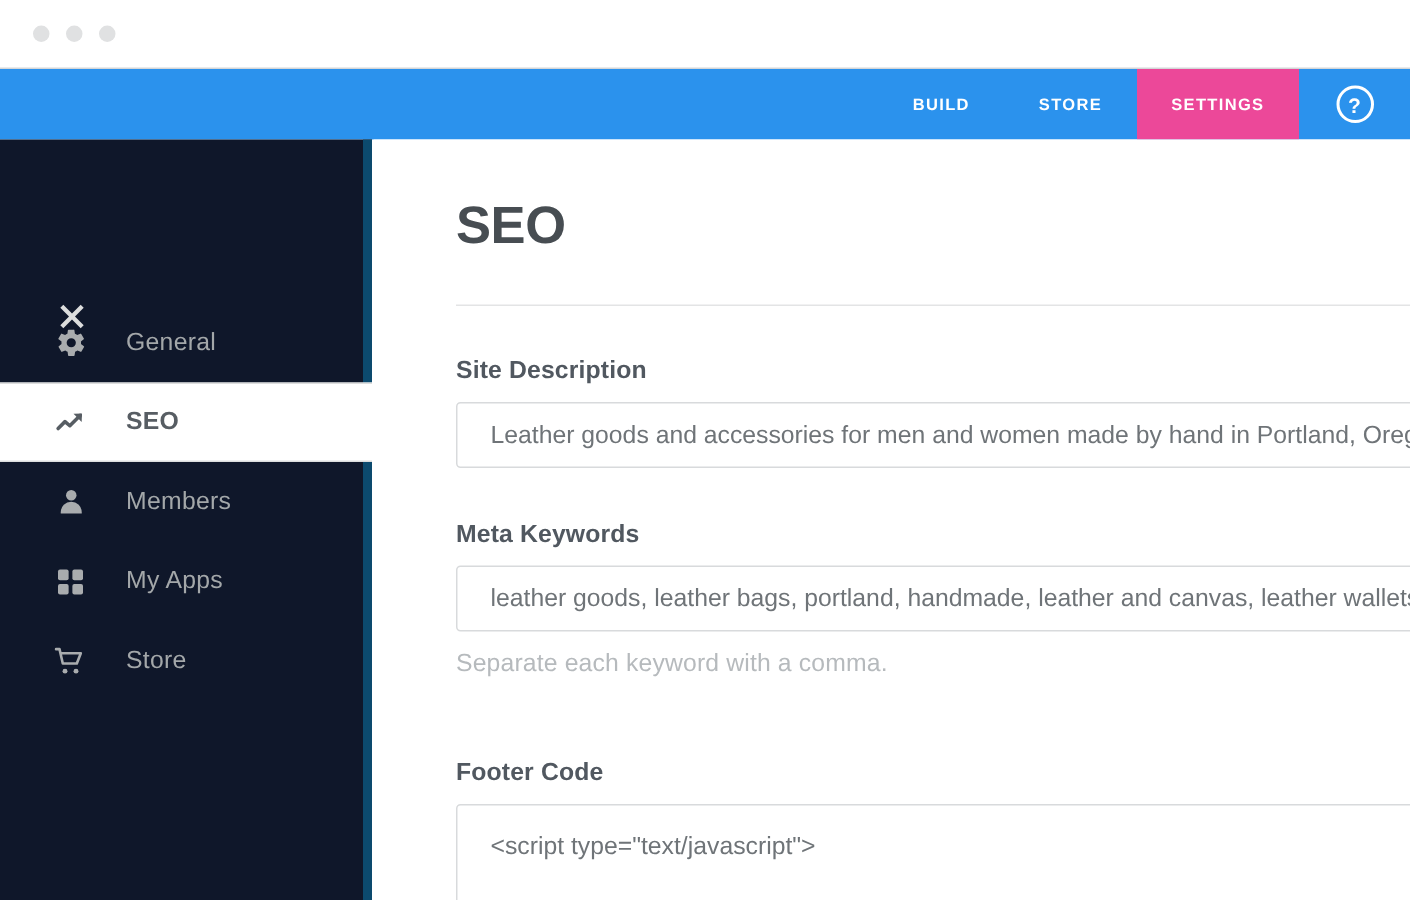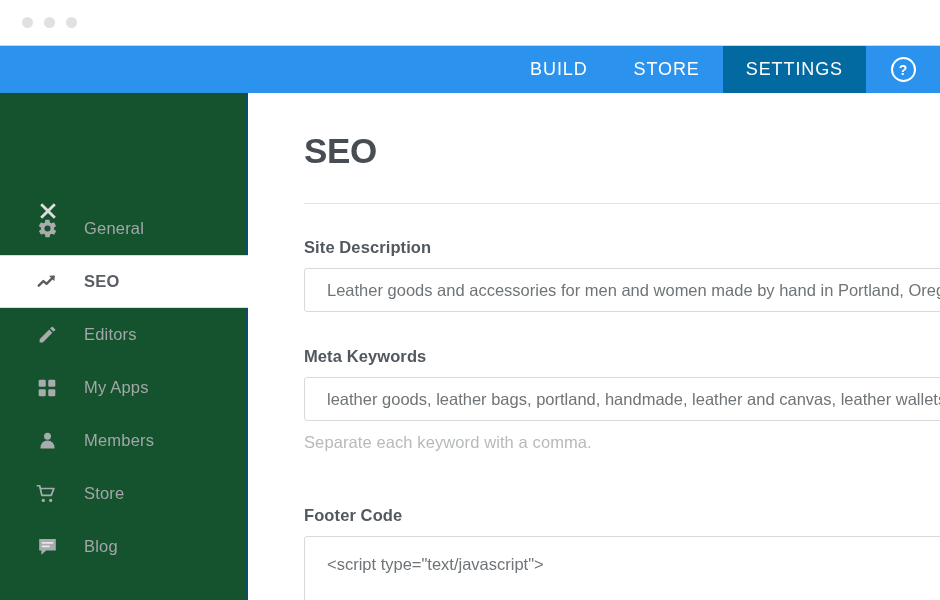--- a/index.html
+++ b/index.html
@@ -58,29 +58,29 @@
     display: flex;
     align-items: stretch;
     justify-content: flex-end;
   }
   .nav-tab {
     display: flex;
     align-items: center;
     justify-content: center;
     padding: 0 23px;
     color: #ffffff;
-    font-size: 18px;
-    font-weight: normal;
+    font-size: 11px;
+    font-weight: bold;
     letter-spacing: 0.9px;
     cursor: pointer;
     user-select: none;
     box-sizing: border-box;
   }
   .nav-tab.active {
-    background: #0369a1;
+    background: #ec4899;
   }
   #nav-help {
     display: flex;
     align-items: center;
     justify-content: center;
     width: 74px;
     cursor: pointer;
   }
   .help-circle {
     width: 25px;
@@ -97,22 +97,22 @@
     line-height: 1;
   }
 
   
   #sidebar {
     position: absolute;
     left: 0;
     top: 93px;
     width: 248px;
     height: 507px;
-    background: #14532d;
-    border-right: 2px solid #0c4a6e;
+    background: #0f172a;
+    border-right: 6px solid #0c4a6e;
     box-sizing: border-box;
     text-align: center;
   }
   #sidebar-close {
     position: absolute;
     left: 36px;
     top: 106px;
     width: 24px;
     height: 24px;
     cursor: pointer;
@@ -284,72 +284,54 @@
       <div class="side-item active">
         <span class="side-icon">
           <svg width="22" height="22" viewBox="0 0 24 24" aria-hidden="true">
             <path fill="none" stroke="currentColor" stroke-width="2.6" stroke-linecap="round" stroke-linejoin="round" d="M3 16 L8 11 L11.5 14 L19 6.5"></path>
             <path fill="currentColor" d="M14.2 5.3 L20.4 5 L20.1 11.2 Z"></path>
           </svg>
         </span>
         <span class="side-label">SEO</span>
       </div>
 
+
       <div class="side-item">
         <span class="side-icon">
           <svg width="21" height="21" viewBox="0 0 24 24" aria-hidden="true">
-            <path fill="currentColor" d="M3 17.3 V21 h3.7 L17.6 10.1 L13.9 6.4 Z M20.7 7.3a1 1 0 0 0 0-1.4l-2.6-2.6a1 1 0 0 0-1.4 0L15 5l3.7 3.7Z"></path>
-          </svg>
-        </span>
-        <span class="side-label">Editors</span>
+            <circle cx="12" cy="7" r="4" fill="currentColor"></circle>
+            <path fill="currentColor" d="M4 20 a8 8 0 0 1 16 0 v1 H4 Z"></path>
+          </svg>
+        </span>
+        <span class="side-label">Members</span>
       </div>
 
       <div class="side-item">
         <span class="side-icon">
           <svg width="20" height="20" viewBox="0 0 24 24" aria-hidden="true">
             <rect x="2" y="2" width="8.5" height="8.5" rx="1.6" fill="currentColor"></rect>
             <rect x="13.5" y="2" width="8.5" height="8.5" rx="1.6" fill="currentColor"></rect>
             <rect x="2" y="13.5" width="8.5" height="8.5" rx="1.6" fill="currentColor"></rect>
             <rect x="13.5" y="13.5" width="8.5" height="8.5" rx="1.6" fill="currentColor"></rect>
           </svg>
         </span>
         <span class="side-label">My Apps</span>
       </div>
 
       <div class="side-item">
         <span class="side-icon">
-          <svg width="21" height="21" viewBox="0 0 24 24" aria-hidden="true">
-            <circle cx="12" cy="7" r="4" fill="currentColor"></circle>
-            <path fill="currentColor" d="M4 20 a8 8 0 0 1 16 0 v1 H4 Z"></path>
-          </svg>
-        </span>
-        <span class="side-label">Members</span>
-      </div>
-
-      <div class="side-item">
-        <span class="side-icon">
           <svg width="22" height="22" viewBox="0 0 24 24" aria-hidden="true">
             <path fill="none" stroke="currentColor" stroke-width="1.9" stroke-linecap="round" stroke-linejoin="round" d="M1.5 3 H4 l2.4 10.5 h10.2 L19.5 6 H5.2"></path>
             <circle cx="8" cy="19" r="1.8" fill="currentColor"></circle>
             <circle cx="16" cy="19" r="1.8" fill="currentColor"></circle>
           </svg>
         </span>
         <span class="side-label">Store</span>
       </div>
 
-      <div class="side-item">
-        <span class="side-icon">
-          <svg width="21" height="21" viewBox="0 0 24 24" aria-hidden="true">
-            <path fill="currentColor" d="M2.5 3.5 h19 v13 h-11 l-5.5 5 v-5 h-2.5 Z"></path>
-            <rect x="5.5" y="7" width="13" height="1.8" fill="#eceded"></rect>
-            <rect x="5.5" y="11" width="9" height="1.8" fill="#eceded"></rect>
-          </svg>
-        </span>
-        <span class="side-label">Blog</span>
-      </div>
 
     </div>
   </div>
 
   <div id="content">
 
     <div id="page-title">SEO</div>
     <div id="title-divider"></div>
 
     <div class="field-block" id="block-site-description">

